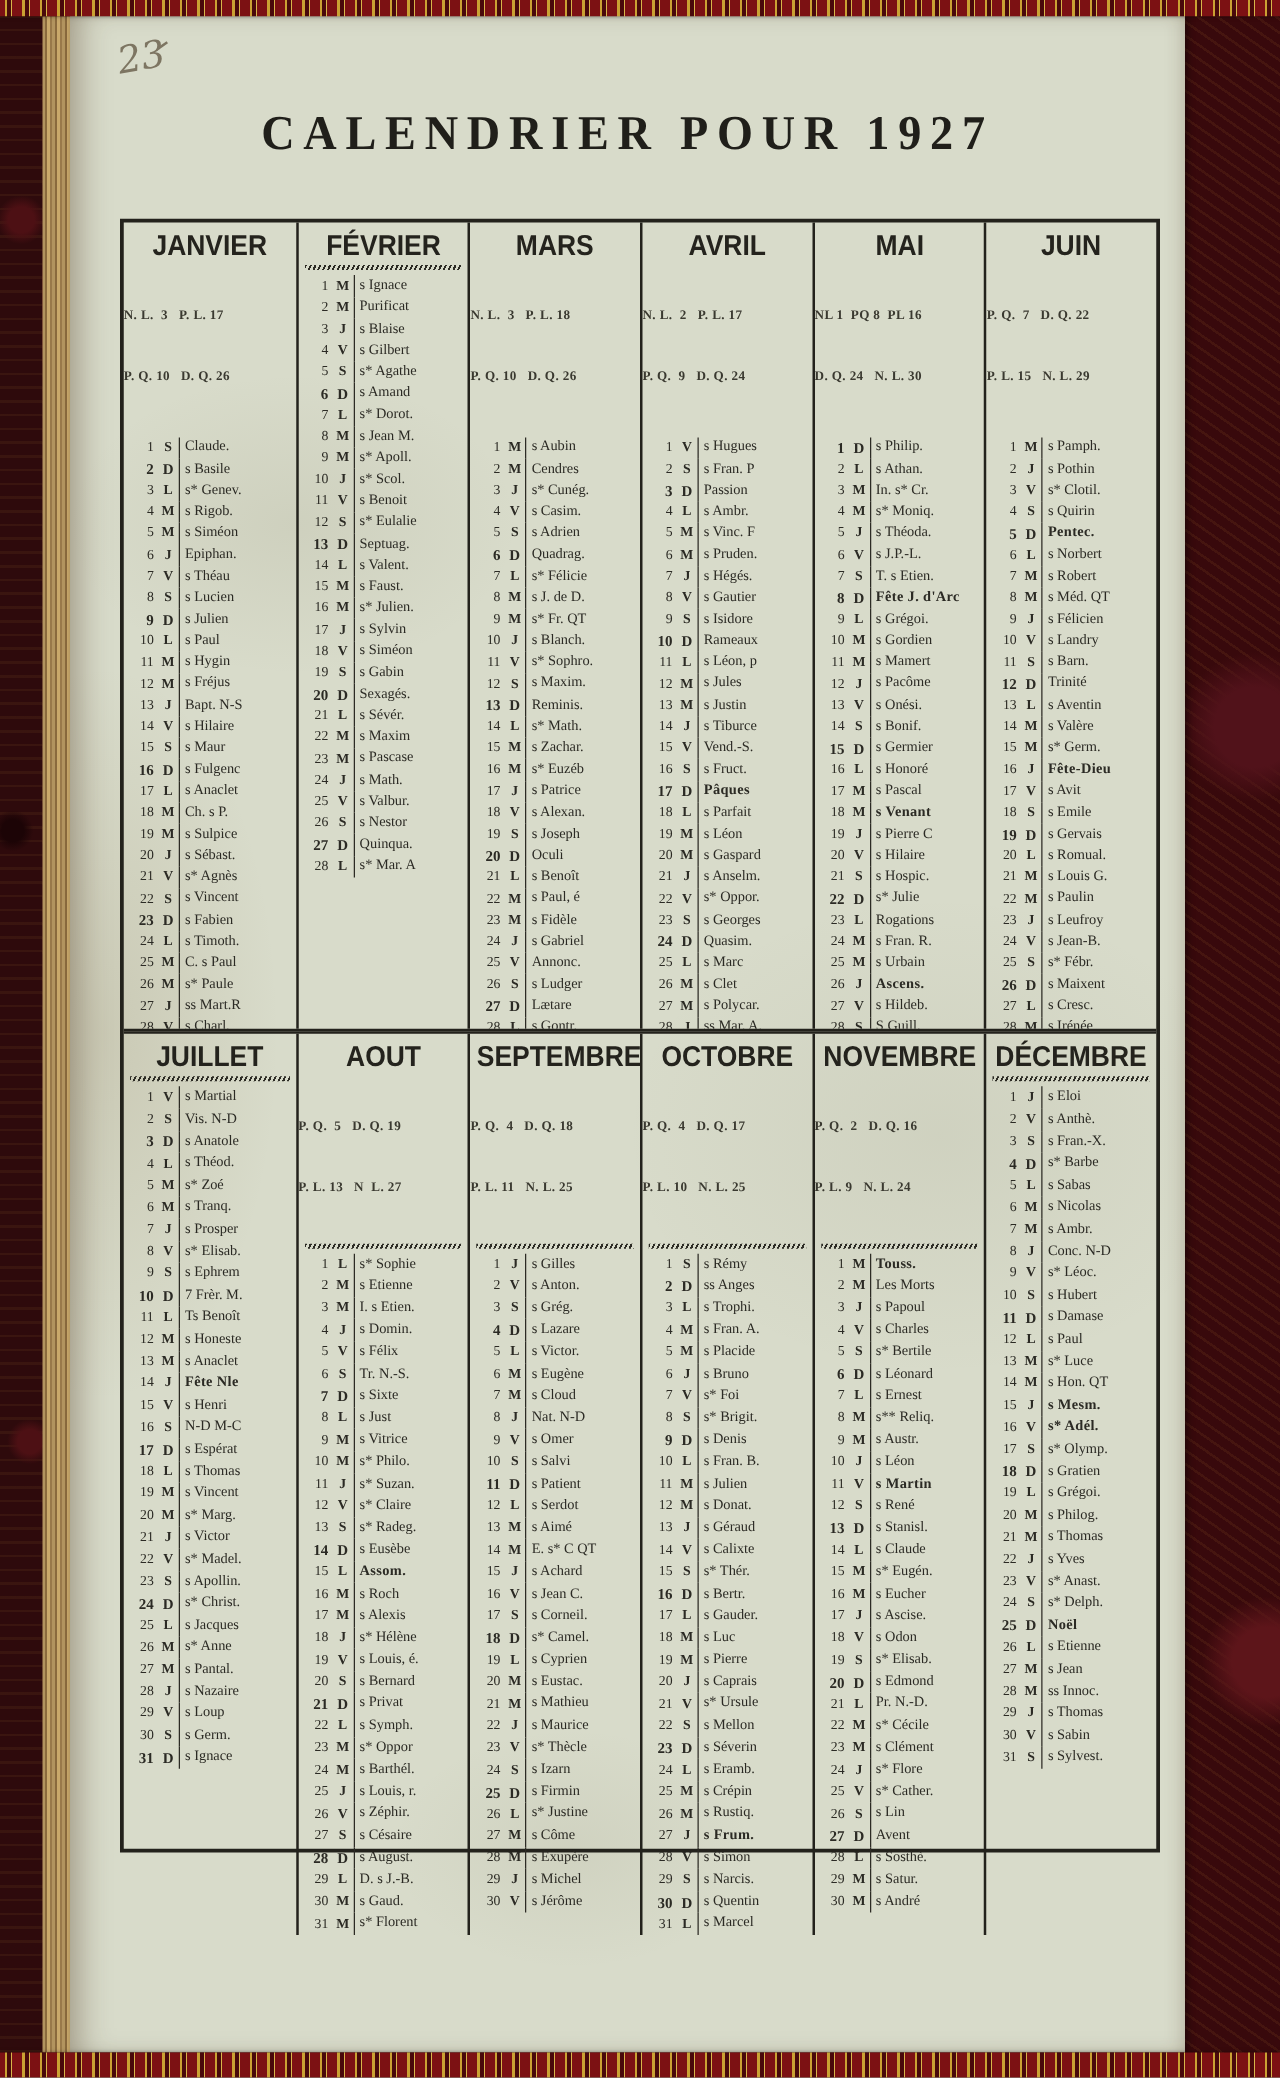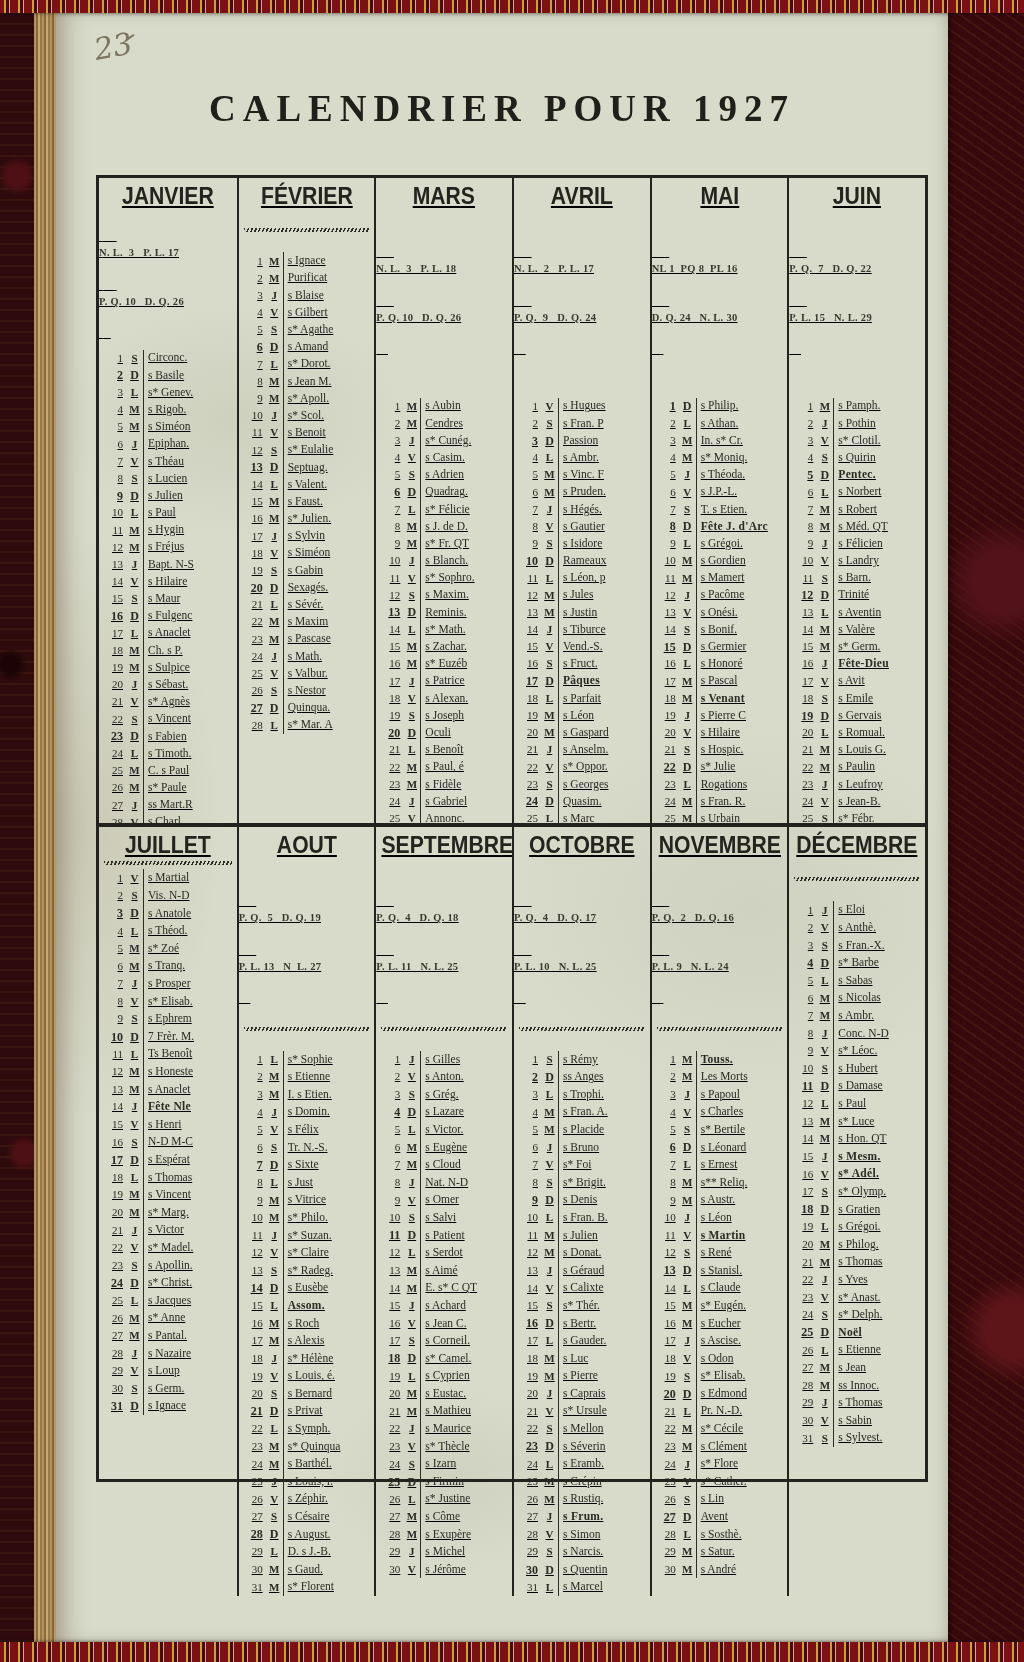--- a/index.html
+++ b/index.html
@@ -43,22 +43,22 @@
     transform:rotate(-25deg) translate(2px,-16px);}
   .page-title{position:absolute;top:74px;left:0;width:100%;text-align:center;
     font-family:"Liberation Serif", serif;font-weight:bold;font-size:37px;
     letter-spacing:7px;color:#201f1a;transform:scaleY(1.05);}
   .frame{position:absolute;left:40px;top:163px;width:832px;height:1307px;
     border:3px solid #23221c;box-sizing:border-box;display:flex;flex-direction:column;}
   .half{display:grid;grid-template-columns:repeat(6,1fr);}
   .half-top{height:645px;}
   .half-bottom{flex:1;}
   .half-divider{height:9px;border-top:2.5px solid #23221c;border-bottom:2.5px solid #23221c;margin:0;}
-  .month{box-sizing:border-box;padding-top:5px;overflow:hidden;display:flex;flex-direction:column;text-decoration:underline;}
-  .month + .month{border-left:2px solid #23221c;gap:16px;}
+  .month{box-sizing:border-box;padding-top:5px;overflow:hidden;display:flex;flex-direction:column;}
+  .month + .month{border-left:2px solid #23221c;}
   .month-name{text-align:center;font-family:"Liberation Sans", sans-serif;font-weight:bold;
     font-size:23px;color:#24231d;transform:scaleX(.92);letter-spacing:0px;line-height:1.15;}
   .phases{margin-top:3px;text-align:left;font-size:10.5px;font-weight:bold;color:#3a3930;
     white-space:pre;line-height:1.55;letter-spacing:.3px;}
   .wavy{height:4px;margin:3px 5px 3px;
     background:repeating-linear-gradient(115deg,#2c2b24 0 1.5px,transparent 1.5px 3.5px);}
   .days{display:flex;flex-direction:column;padding:1px 2px 0 2px;}
   .day{display:flex;align-items:center;font-size:11.5px;color:#2b2a24;line-height:1;}
   .half-top .day{height:17.2px;}
   .half-bottom .day{height:17.6px;}
@@ -87,21 +87,21 @@
     <div class="month-name">JANVIER</div>
     <div class="phases">
       <div class="ph1">N. L.  3   P. L. 17</div>
       <div class="ph2">P. Q. 10   D. Q. 26</div>
     </div>
     <div class="wavy"></div>
     <div class="days">
   <div class="day">
     <span class="num">1</span>
     <span class="letter">S</span>
-    <span class="name">Circonc.</span>
+    <span class="name">Claude.</span>
   </div>
 
   <div class="day sunrow">
     <span class="num">2</span>
     <span class="letter">D</span>
     <span class="name">s Basile</span>
   </div>
 
   <div class="day">
     <span class="num">3</span>
@@ -1482,21 +1482,21 @@
 
   <div class="day">
     <span class="num">22</span>
     <span class="letter">L</span>
     <span class="name">s Symph.</span>
   </div>
 
   <div class="day">
     <span class="num">23</span>
     <span class="letter">M</span>
-    <span class="name">s* Quinqua</span>
+    <span class="name">s* Oppor</span>
   </div>
 
   <div class="day">
     <span class="num">24</span>
     <span class="letter">M</span>
     <span class="name">s Barthél.</span>
   </div>
 
   <div class="day">
     <span class="num">25</span>

